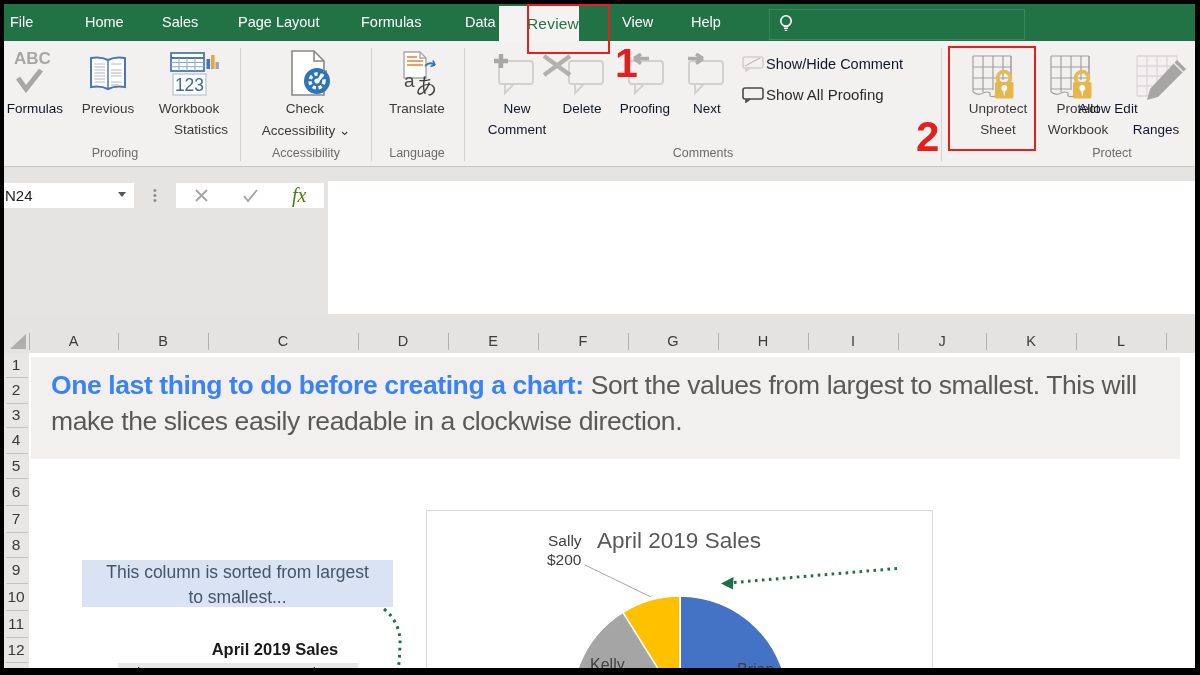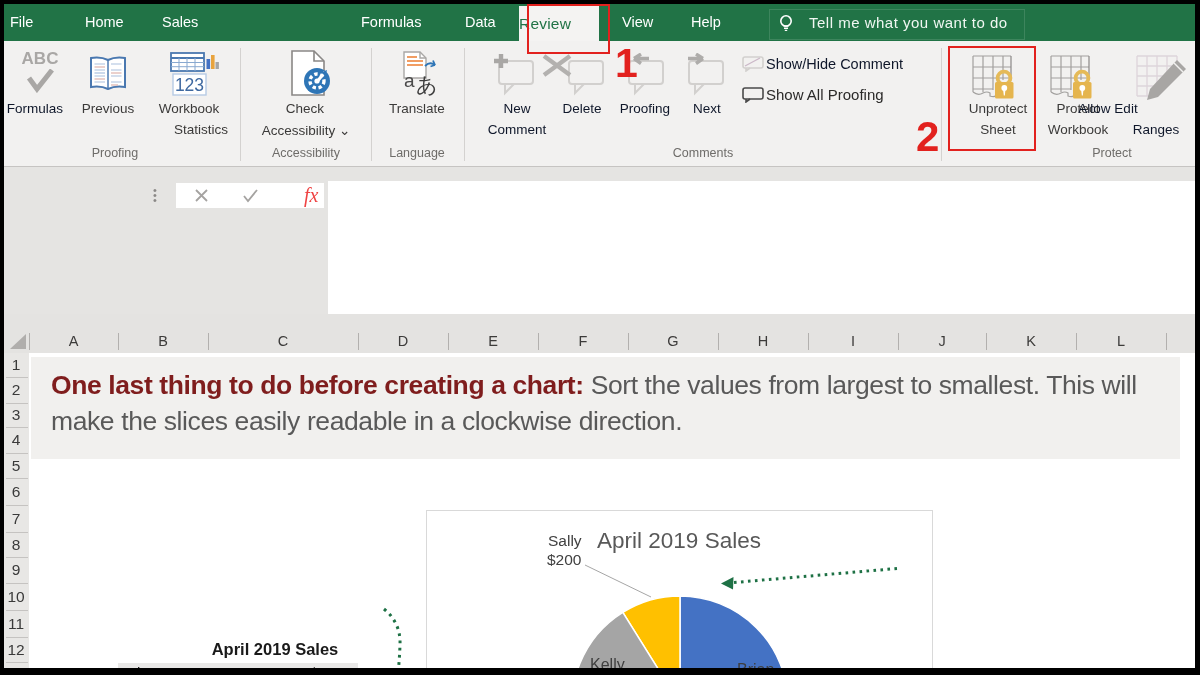--- a/index.html
+++ b/index.html
@@ -1,20 +1,20 @@
 <!DOCTYPE html>
 <html><head><meta charset="utf-8"><style>
 *{margin:0;padding:0;box-sizing:border-box}
 html,body{width:1200px;height:675px;overflow:hidden}
 body{background:#000;font-family:"Liberation Sans",sans-serif;position:relative}
 .abs{position:absolute}
 
 #tabbar{position:absolute;left:4px;top:4px;width:1191px;height:37px;background:#217346}
 .tab{position:absolute;top:0;height:37px;line-height:37px;color:#fff;font-size:14.5px;text-align:left}
-#seltab{position:absolute;left:515px;top:2px;width:80px;height:35px;background:#f4f3f2;color:#217346;font-size:15.5px;letter-spacing:0.2px;text-align:left;line-height:35px}
+#seltab{position:absolute;left:495px;top:2px;width:80px;height:35px;background:#f4f3f2;color:#217346;font-size:15.5px;letter-spacing:0.2px;text-align:right;line-height:35px}
 #redbox1{position:absolute;left:527px;top:4px;width:83px;height:50px;border:2px solid #e2211e;z-index:20}
 
 #ribbon{position:absolute;left:4px;top:41px;width:1191px;height:126px;background:#f2f1f0;border-bottom:1px solid #c6c4c2}
 .gsep{position:absolute;top:7px;height:113px;width:1px;background:#d4d2d0}
 .glabel{position:absolute;top:105px;font-size:12.5px;color:#6e6c69;text-align:center;width:120px}
 .blabel{position:absolute;font-size:13.5px;color:#3b3a39;text-align:center;white-space:nowrap}
 .dis{color:#0f172a}
 
 #fzone{position:absolute;left:4px;top:167px;width:1191px;height:147px;background:#e5e4e2}
 .wbox{position:absolute;background:#fff}
@@ -35,48 +35,48 @@
 #bleft{position:absolute;left:0;top:0;width:4px;height:675px;background:#000;z-index:50}
 #bright{position:absolute;left:1195px;top:0;width:5px;height:675px;background:#000;z-index:50}
 #bbot{position:absolute;left:0;top:668px;width:1200px;height:7px;background:#000;z-index:50}
 .red{color:#e2211e;font-weight:bold;font-size:30px;font-family:"Liberation Sans",sans-serif}
 </style></head><body>
 
 <div id="tabbar">
   <div class="tab" style="left:6px;width:42px">File</div>
   <div class="tab" style="left:81px;width:54px">Home</div>
   <div class="tab" style="left:158px;width:54px">Sales</div>
+  <div class="tab" style="left:234px;width:105px">Page Layout</div>
   <div class="tab" style="left:357px;width:84px">Formulas</div>
   <div class="tab" style="left:461px;width:53px">Data</div>
   <div id="seltab">Review</div>
   <div class="tab" style="left:618px;width:48px">View</div>
   <div class="tab" style="left:687px;width:48px">Help</div>
   <div style="position:absolute;left:765px;top:5px;width:256px;height:31px;border:1px solid rgba(255,255,255,0.13)"></div>
   <svg class="abs" style="left:772px;top:9px" width="20" height="21" viewBox="0 0 20 21">
     <circle cx="10" cy="8" r="5.2" fill="none" stroke="#fff" stroke-width="1.6"></circle>
     <path d="M7.5 13 L12.5 13 M8 15.2 L12 15.2 M8.8 17.4 L11.2 17.4" stroke="#fff" stroke-width="1.4" fill="none"></path>
   </svg>
-  <div class="tab" style="left:805px;width:230px;text-align:left;font-size:15px;letter-spacing:0.5px;color:#f0f7f2">Tell me what you want to do</div>
 </div>
 <div id="redbox1"></div>
 
 <div id="ribbon">
 
   <div class="gsep" style="left:236px"></div>
   <div class="gsep" style="left:367px"></div>
   <div class="gsep" style="left:460px"></div>
   <div class="gsep" style="left:937px"></div>
 
   <div class="glabel" style="left:51px">Proofing</div>
   <div class="glabel" style="left:242px">Accessibility</div>
   <div class="glabel" style="left:353px">Language</div>
   <div class="glabel" style="left:639px">Comments</div>
   <div class="glabel" style="left:1048px">Protect</div>
 
-  <div class="abs" style="left:10px;top:8px;width:52px;text-align:center">
+  <div class="abs" style="left:10px;top:8px;width:52px;text-align:left">
     <div style="font-size:17px;font-weight:bold;color:#a9a7a5;letter-spacing:0">ABC</div>
     <svg width="30" height="24" viewBox="0 0 30 24">
         <path d="M4 9 L12 20 L27 1" stroke="#a9a7a5" stroke-width="5" fill="none"></path>
       </svg>
   </div>
   <div class="blabel dis" style="left:0px;top:60px;width:62px">Formulas</div>
 
   <svg class="abs" style="left:84px;top:15px" width="40" height="38" viewBox="0 0 40 38">
     <path d="M20 4 Q13 0.5 3 2 L3 31 Q13 29.5 20 33 Q27 29.5 37 31 L37 2 Q27 0.5 20 4 Z" fill="#fff" stroke="#4a78b0" stroke-width="2"></path>
     <path d="M20 4.5 L20 32.5" stroke="#4a78b0" stroke-width="1.5"></path>
@@ -208,29 +208,33 @@
   </svg>
   <div class="blabel dis" style="left:1060px;top:60px;width:88px">Allow Edit</div>
   <div class="blabel dis" style="left:1108px;top:81px;width:88px">Ranges</div>
 </div>
 
 <div class="red" style="position:absolute;left:615px;top:43px;z-index:21;font-size:41px;line-height:41px">1</div>
 <div class="red" style="position:absolute;left:916px;top:116px;z-index:21;font-size:42px;line-height:42px">2</div>
 <div style="position:absolute;left:948px;top:46px;width:88px;height:105px;border:2px solid #e2211e;z-index:21"></div>
 
 <div id="fzone">
+  <div class="wbox" style="left:0px;top:16px;width:130px;height:25px">
+    <span style="font-size:15px;color:#222;position:absolute;left:1px;top:4px">N24</span>
+    <span style="position:absolute;right:8px;top:9px;width:0;height:0;border-left:4.5px solid transparent;border-right:4.5px solid transparent;border-top:5.5px solid #555"></span>
+  </div>
   <div class="abs" style="left:149px;top:21px;width:3px;color:#8a8886;font-size:11px;line-height:5px">•<br>•<br>•</div>
   <div class="wbox" style="left:172px;top:16px;width:148px;height:25px">
     <svg class="abs" style="left:18px;top:5px" width="15" height="15" viewBox="0 0 15 15">
         <path d="M2 2 L13 13 M13 2 L2 13" stroke="#a5a3a1" stroke-width="1.8"></path>
       </svg>
     <svg class="abs" style="left:66px;top:5px" width="17" height="15" viewBox="0 0 17 15">
         <path d="M2 8 L6 13 L15 2" stroke="#a5a3a1" stroke-width="1.8" fill="none"></path>
       </svg>
-    <span style="position:absolute;left:128px;top:1px;font-family:'Liberation Serif',serif;font-style:italic;font-size:20px;color:#ef4444">fx</span>
+    <span style="position:absolute;left:116px;top:1px;font-family:'Liberation Serif',serif;font-style:italic;font-size:20px;color:#4d7c0f">fx</span>
   </div>
   <div class="wbox" style="left:324px;top:14px;width:867px;height:133px"></div>
 </div>
 
 <div id="sheet">
 
   <div id="colhead">
     <svg class="abs" style="left:4px;top:3px" width="19" height="17">
         <path d="M18 1 L18 16 L2 16 Z" fill="#b0aeac"></path>
       </svg>
@@ -282,22 +286,23 @@
       <div class="rtick" style="top:152px"></div>
     <div class="rtick" style="top:179px"></div>
       <div class="rtick" style="top:204px"></div>
     <div class="rtick" style="top:230px"></div>
       <div class="rtick" style="top:257px"></div>
     <div class="rtick" style="top:284px"></div>
       <div class="rtick" style="top:309px"></div>
   </div>
   <div id="grid">
     <div class="band"></div>
-    <div style="position:absolute;left:22px;top:14px;width:1120px;font-size:26.5px;line-height:36px;color:#595959;letter-spacing:-0.4px"><b style="color:#7f1d1d">One last thing to do before creating a chart:</b> Sort the values from largest to smallest. This will make the slices easily readable in a clockwise direction.</div>
-
+    <div style="position:absolute;left:22px;top:14px;width:1120px;font-size:26.5px;line-height:36px;color:#595959;letter-spacing:-0.4px"><b style="color:#3b82f6">One last thing to do before creating a chart:</b> Sort the values from largest to smallest. This will make the slices easily readable in a clockwise direction.</div>
+
+    <div class="bluebox" style="left:53px;top:207px;width:311px;height:47px;font-size:17.5px;line-height:24.5px;padding-top:0px">This column is sorted from largest<br>to smallest...</div>
 
     <div style="position:absolute;left:96px;top:287px;width:300px;text-align:center;font-weight:bold;font-size:16.5px;color:#1a1a1a">April 2019 Sales</div>
 
     <div style="position:absolute;left:89px;top:310px;width:240px;height:12px;background:#e9e8e7;overflow:hidden">
       <div style="position:absolute;left:4px;top:1px;font-size:15px;color:#222">Brian</div>
       <div style="position:absolute;right:2px;top:1px;font-size:15px;color:#222">$1,400</div>
     </div>
 
     <div style="position:absolute;left:397px;top:157px;width:507px;height:170px;background:#fff;border:1px solid #d9d9d9">
       <div style="position:absolute;left:112px;top:17px;width:280px;text-align:center;font-size:22.5px;color:#595959">April 2019 Sales</div>

